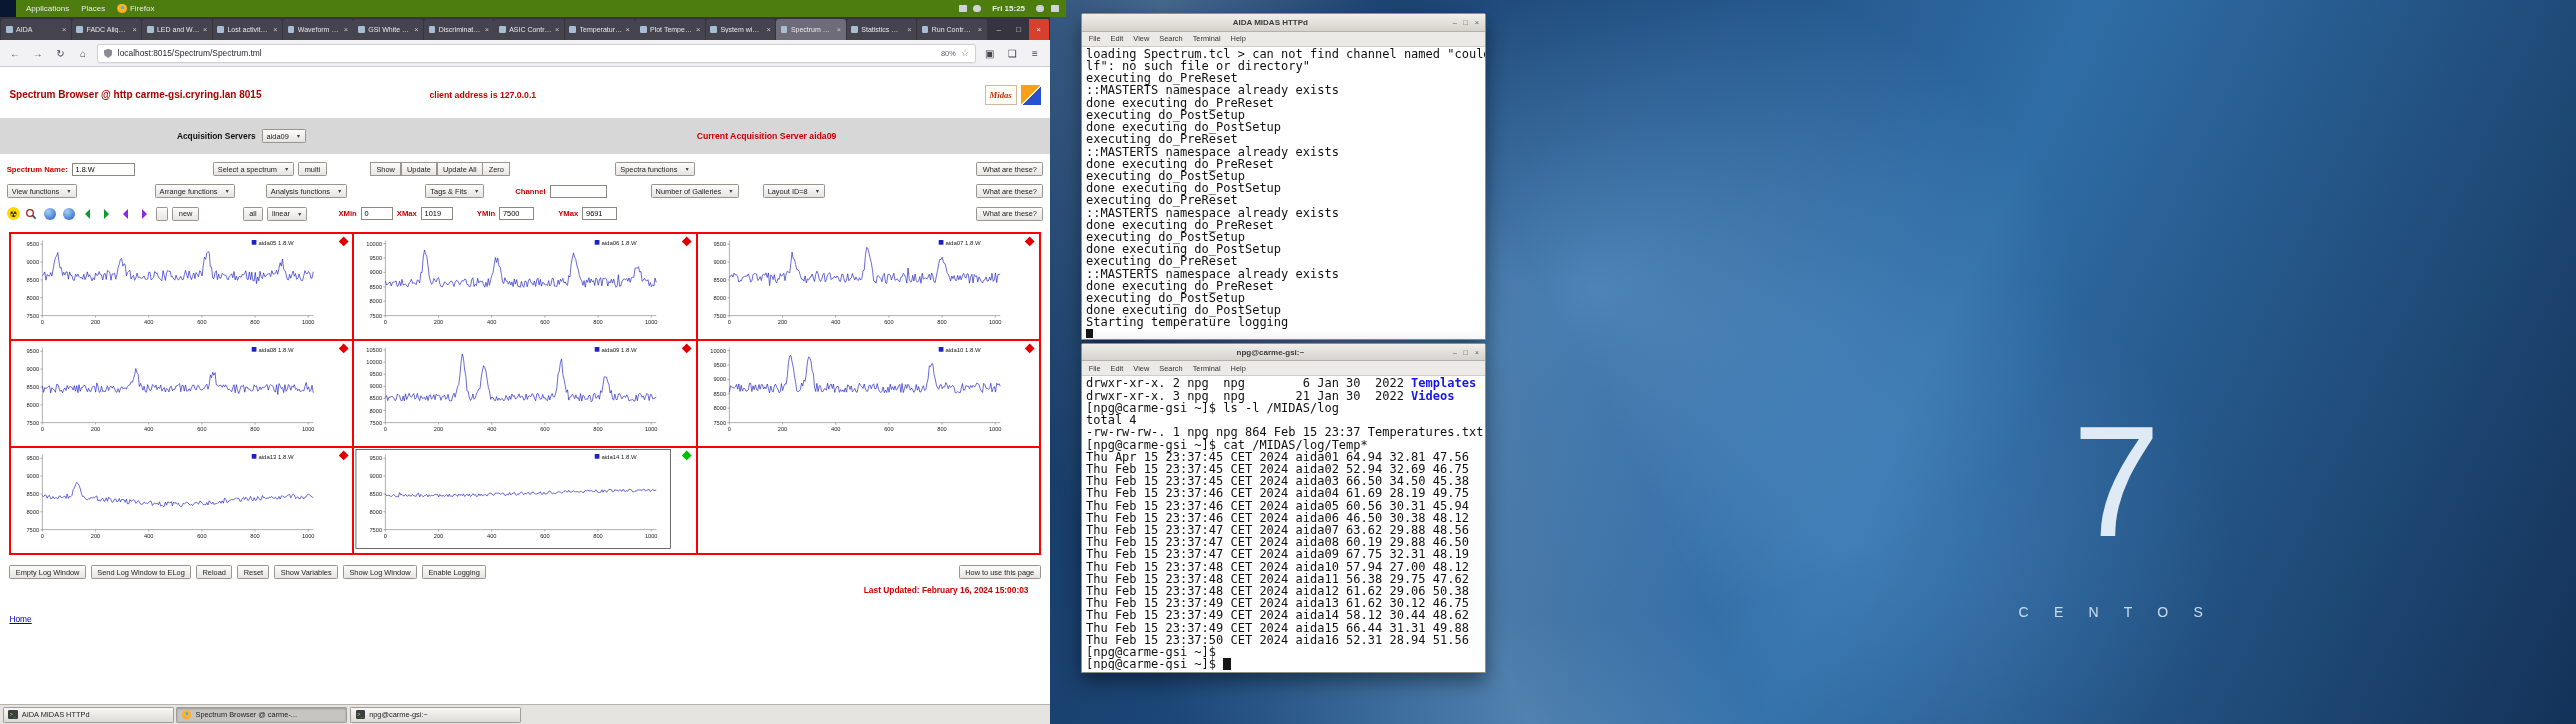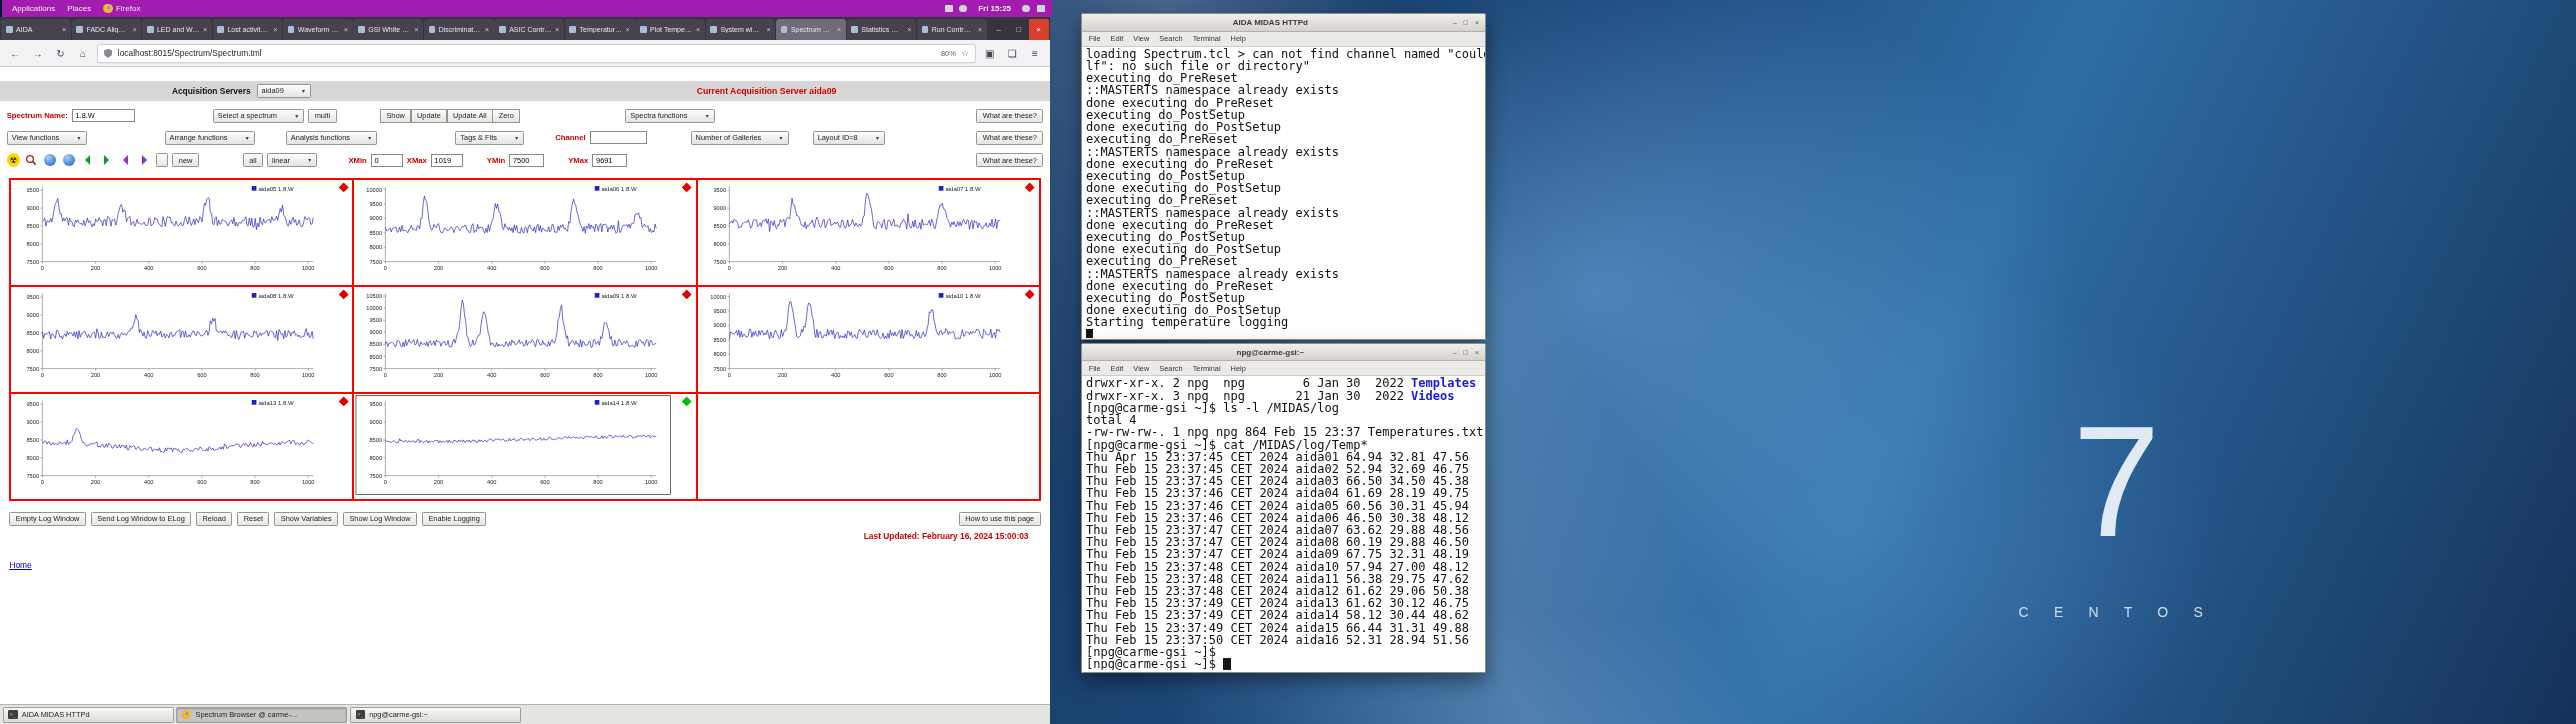--- a/index.html
+++ b/index.html
@@ -14,21 +14,21 @@
       radial-gradient(738px 503px at 62% 40%, rgba(120,180,230,.50), transparent 65%),
       radial-gradient(604px 470px at 72% 75%, rgba(90,150,210,.38), transparent 62%),
       linear-gradient(115deg,#0a1730 0%,#122b50 28%,#1d4a7c 55%,#2f6da6 72%,#143258 100%);}
   .centos7{position:absolute;left:2019px;top:402px;width:195px;text-align:center;
     font-size:158px;line-height:1;color:#eef5fc;opacity:.93;font-weight:400}
   .centosbrand{position:absolute;left:2012px;top:604px;width:208px;text-align:center;
     font-size:14px;letter-spacing:10.7px;color:#dde9f6;opacity:.9}
 
   
   .left-monitor{position:absolute;left:0;top:0;width:1050px;height:725px}
-  .top-panel{position:absolute;left:2px;top:0;width:100%;height:17.4px;background:#a21caf;color:#ebebeb;
+  .top-panel{position:absolute;left:16px;top:0;width:100%;height:17.4px;background:#4d7c0f;color:#ebebeb;
     display:flex;align-items:center;font-size:8px;padding:0 4px;z-index:6}
   .panel-item{padding:0 6px;height:100%;display:flex;align-items:center;gap:3.4px;cursor:default}
   .panel-spacer{flex:1}
   .panel-clock{padding:0 8px;font-weight:bold}
   .ff-ball{width:9.4px;height:9.4px;border-radius:50%;
     background:radial-gradient(circle at 55% 40%, #4aa8ff 0 18%, #ffb427 22% 55%, #f15a09 100%)}
   .dot-ico{width:7.4px;height:7.4px;border-radius:50%;background:#cfd4d8;display:inline-block;margin:0 3.4px}
   .sq-ico{width:8px;height:6.7px;background:#cfd4d8;display:inline-block;margin:0 3.4px;border-radius:0.7px}
 
   
@@ -57,29 +57,29 @@
   
   .page{height:637px;background:#ffffff;overflow:hidden;font-size:8px;color:#111}
   .hdr{display:flex;align-items:center;margin:17.4px 9.4px 0}
   .hdr-title{color:#aa0000;font-weight:bold;font-size:10px}
   .hdr-client{color:#cc0000;font-weight:bold;font-size:8.7px;margin-left:168px}
   .hdr-logos{margin-left:auto;display:flex;gap:4px;align-items:center}
   .logo1{width:32px;height:20px;background:#fffef4;border:0.7px solid #d3b8a0;display:flex;align-items:center;justify-content:center;
     font-family:"Liberation Serif",serif;font-style:italic;font-weight:bold;color:#c2320a;font-size:8.7px}
   .logo2{width:20px;height:20px;background:linear-gradient(135deg,#f7a11b 0 48%,#f4f4f4 48% 55%,#2a4fd0 55% 100%)}
 
-  .server-bar{margin-top:13.4px;height:20px;background:#d7d7d7;display:flex;align-items:center}
+  .server-bar{margin-top:13.4px;height:36px;background:#d7d7d7;display:flex;align-items:center}
   .server-left{width:46%;display:flex;justify-content:center;align-items:center;gap:6px}
   .server-label{font-weight:bold;font-size:8.4px;color:#111}
   .server-right{flex:1;display:flex;justify-content:center}
   .server-current{color:#cc0000;font-weight:bold;font-size:8.7px}
 
   .ctl-row{display:flex;align-items:center;margin:8px 6.7px 0;gap:4px;font-size:7.7px;flex-wrap:nowrap}
   .red{color:#cc0000;font-weight:bold}
-  .sel{display:inline-flex;align-items:center;gap:17px;background:linear-gradient(#fdfdfd,#e5e3e0);border:0.7px solid #97958d;
+  .sel{display:inline-flex;align-items:center;gap:7px;background:linear-gradient(#fdfdfd,#e5e3e0);border:0.7px solid #97958d;
     border-radius:1.3px;padding:0 4px;font-size:7.4px;color:#222;height:14px;white-space:nowrap}
   .sel .arr{font-size:5.4px;color:#444}
   .btn{background:linear-gradient(#fcfcfb,#e7e5e2);border:0.7px solid #97958d;border-radius:1.3px;padding:0 5.4px;
     font-size:7.4px;height:14px;display:inline-flex;align-items:center;color:#222;white-space:nowrap}
   .btngroup{display:inline-flex}
   .btngroup .btn{border-radius:0;margin-left:-0.7px}
   .inp{border:0.7px solid #8a887f;background:#fff;height:12.7px;font-size:7.4px;padding:0 2.7px;font-family:"Liberation Sans",sans-serif}
   .micon{width:14.8px;height:14.8px;display:inline-flex;align-items:center;justify-content:center}
   .rad{background:#ffd900;border-radius:50%;font-size:8.7px;color:#111;width:13.4px;height:13.4px}
   .sphere{background:radial-gradient(circle at 35% 30%,#a6d2f7,#1b56c4);border-radius:50%;width:12px;height:12px}
@@ -251,20 +251,28 @@
           <span class="zoom-chip">80%</span>
           <span class="star">☆</span>
         </div>
         <span class="nav-icon">▣</span>
         <span class="nav-icon">❏</span>
         <span class="nav-icon">≡</span>
       </div>
 
       <div class="page">
 
+        <div class="hdr">
+          <span class="hdr-title">Spectrum Browser @ http carme-gsi.cryring.lan 8015</span>
+          <span class="hdr-client">client address is 127.0.0.1</span>
+          <span class="hdr-logos">
+            <span class="logo1">Midas</span>
+            <span class="logo2"></span>
+          </span>
+        </div>
 
         <div class="server-bar">
           <span class="server-left">
             <span class="server-label">Acquisition Servers</span>
             <span class="sel">
                 <span>aida09</span>
                 <span class="arr">▼</span>
               </span>
           </span>
           <span class="server-right">

